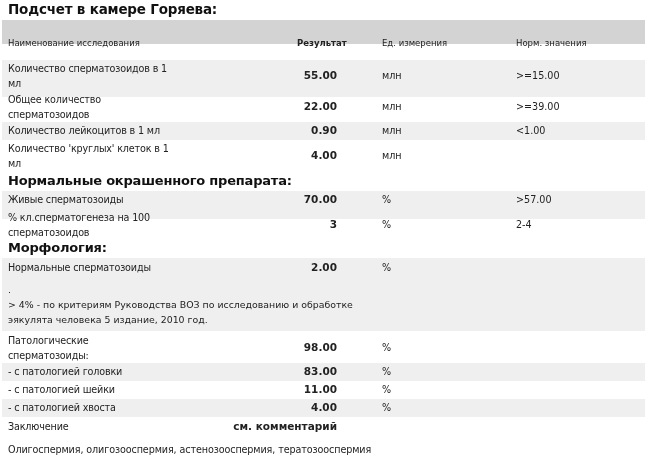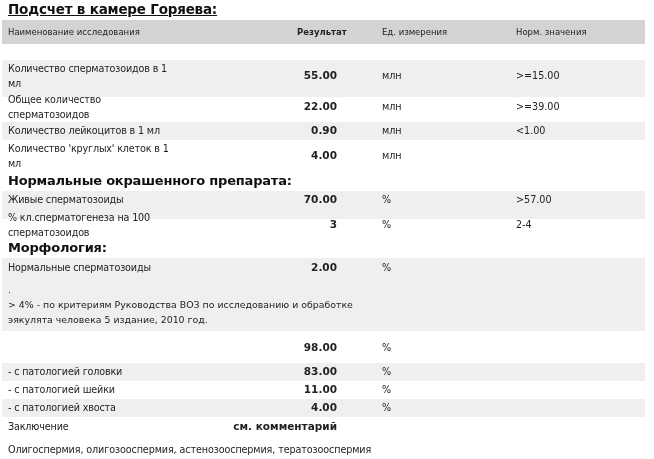--- a/index.html
+++ b/index.html
@@ -1,20 +1,20 @@
 <!DOCTYPE html>
 <html><head>
 <meta charset="utf-8">
 <style>
   html, body { margin: 0; padding: 0; background: #ffffff; }
   body { width: 654px; height: 459px; overflow: hidden; font-family: "DejaVu Sans", "Liberation Sans", sans-serif; color: #222; position: relative; }
-  .title { position: absolute; left: 8px; top: 1px; font-size: 13.5px; font-weight: bold; color: #111; letter-spacing: -0.2px; text-decoration: underline; }
+  .title { position: absolute; left: 8px; top: 1px; font-size: 13.5px; font-weight: bold; color: #111; letter-spacing: -0.2px; }
   .section { position: absolute; left: 8px; font-size: 13px; font-weight: bold; color: #111; letter-spacing: -0.2px; }
   .hdr { position: absolute; left: 2px; top: 20px; width: 643px; height: 24px; background: #d3d3d3; font-size: 8.5px; }
-  .hdr span { position: absolute; top: 7px; }
+  .hdr span { position: absolute; top: 18px; }
   .row { position: absolute; left: 2px; width: 643px; font-size: 9.6px; }
   .row.alt { background: #efefef; }
   .row .name { position: absolute; left: 6px; line-height: 15px; letter-spacing: -0.15px; }
   .row .res { position: absolute; right: 308px; font-weight: bold; font-size: 10.5px; text-align: right; white-space: nowrap; }
   .row .unit { position: absolute; left: 380px; }
   .row .norm { position: absolute; left: 514px; }
   .note { position: absolute; left: 6px; font-size: 9.4px; line-height: 15px; }
   .footer { position: absolute; left: 8px; top: 444px; font-size: 9.6px; letter-spacing: -0.1px; }
 </style>
 </head>
@@ -74,20 +74,21 @@
   <div class="name" style="top:2px">Нормальные сперматозоиды</div>
   <div class="res" style="top:3px">2.00</div>
   <div class="unit" style="top:4px">%</div>
   <div class="note" style="top:24px">
     <span>.</span><br>
     <span>&gt; 4% - по критериям Руководства ВОЗ по исследованию и обработке</span><br>
     <span>эякулята человека 5 издание, 2010 год.</span>
   </div>
 </div>
 <div class="row" style="top:332px;height:31px">
+  <div class="name" style="top:1px"><span>Патологические</span><br><span>сперматозоиды:</span></div>
   <div class="res" style="top:9px">98.00</div>
   <div class="unit" style="top:10px">%</div>
 </div>
 <div class="row alt" style="top:363px;height:18px">
   <div class="name" style="top:1px">- с патологией головки</div>
   <div class="res" style="top:2px">83.00</div>
   <div class="unit" style="top:3px">%</div>
 </div>
 <div class="row" style="top:381px;height:18px">
   <div class="name" style="top:1px">- с патологией шейки</div>

